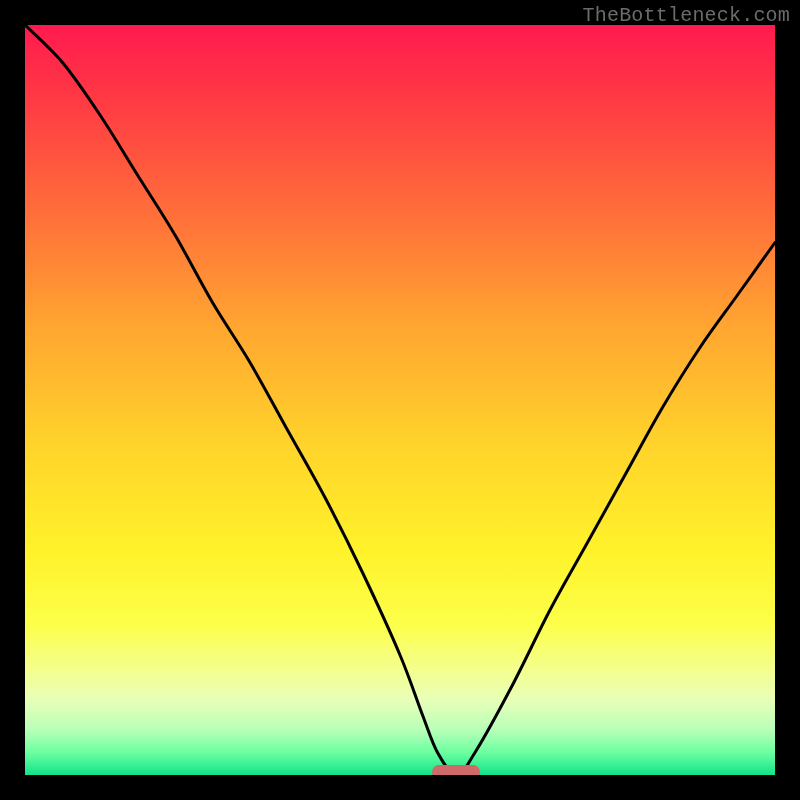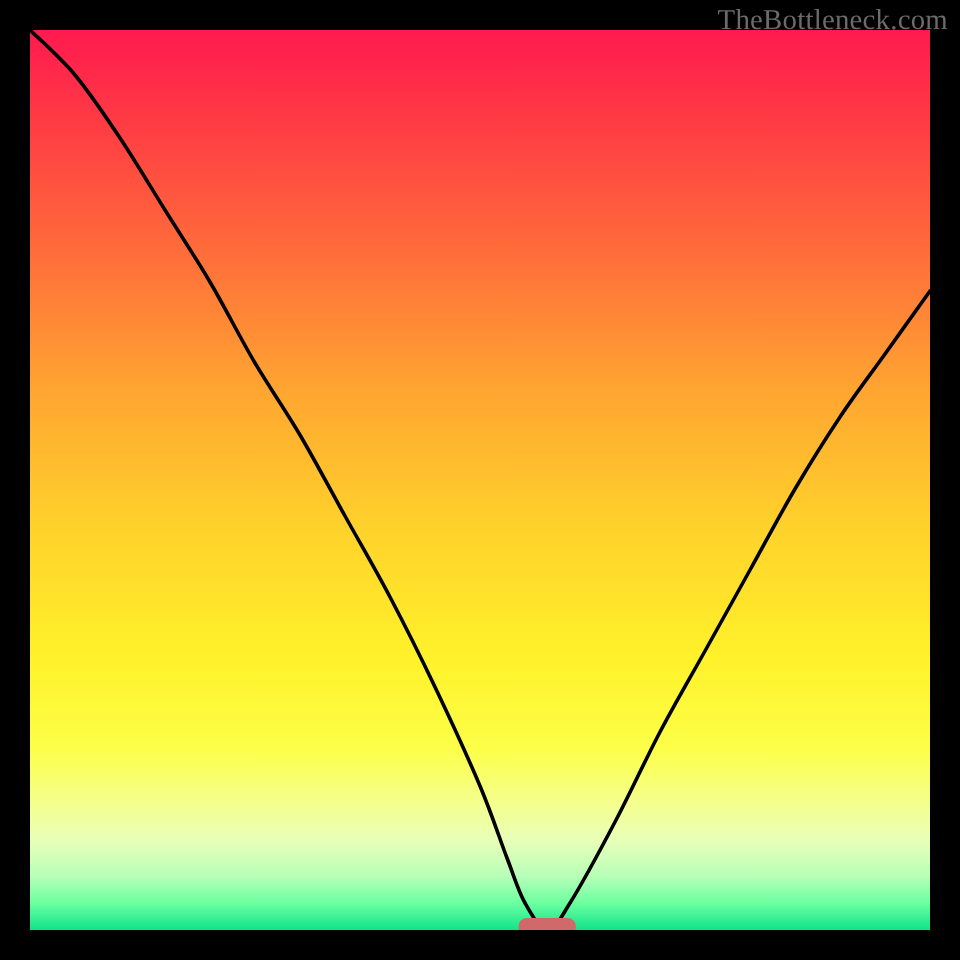--- a/index.html
+++ b/index.html
@@ -30,22 +30,22 @@
     position: absolute;
     left: 0;
     top: 0;
     width: 750px;
     height: 750px;
   }
   .watermark {
     position: absolute;
     top: 4px;
     right: 10px;
-    font-family: Liberation Serif, serif;
-    font-size: 24px;
+    font-family: Liberation Mono, monospace;
+    font-size: 20px;
     font-weight: 500;
     color: #6b6b6b;
     letter-spacing: 0.2px;
   }
   svg.curve {
     position: absolute;
     left: 0;
     top: 0;
     width: 750px;
     height: 750px;

